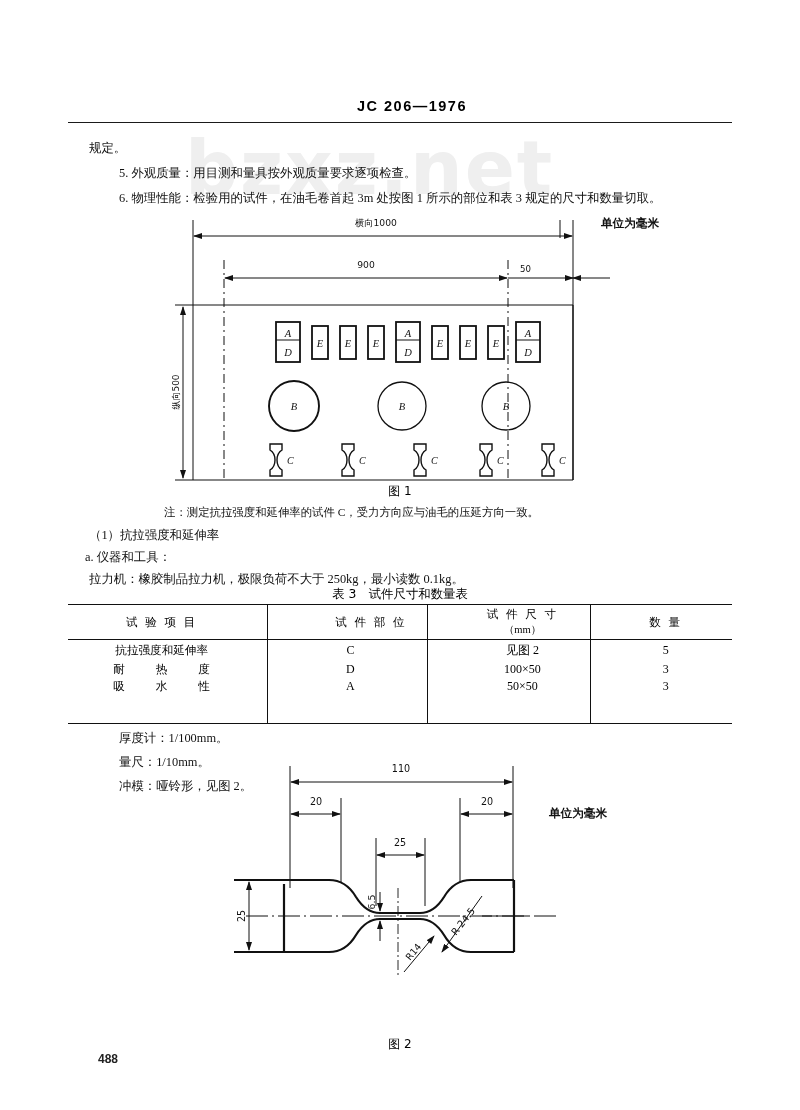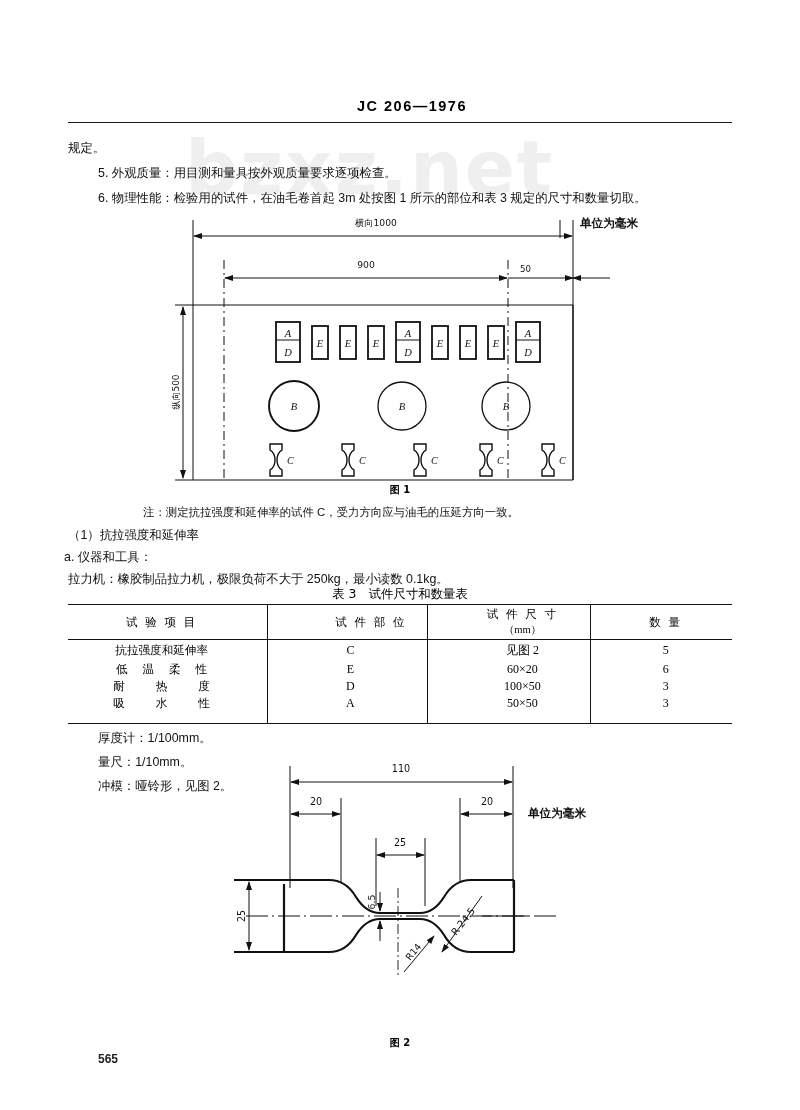--- a/index.html
+++ b/index.html
@@ -25,22 +25,22 @@
     font-size:14.5px;font-weight:bold;letter-spacing:1.5px;padding-left:12px;
   }
   .header-rule{
     position:absolute;left:68px;top:122px;width:664px;height:0;
     border-top:1.6px solid #1a1a1a;
   }
 
   
   .txt{
     position:absolute;
-    font-family:Liberation Sans, sans-serif;
-    font-size:12.4px;color:#111;white-space:nowrap;
+    font-family:Liberation Serif, serif;
+    font-size:12.4px;color:#111;white-space:nowrap;margin-left:21px;
   }
   .small{font-size:11.4px;}
 
   
   .fig1{position:absolute;left:170px;top:212px;width:470px;height:275px;}
   .fig1 svg{display:block;}
 
   
   .tbl-caption{
     position:absolute;left:0;top:586px;width:800px;text-align:center;
@@ -79,22 +79,21 @@
   .vrule{position:absolute;width:0;border-left:1px solid #111;}
 
   
   .fig2{position:absolute;left:228px;top:756px;width:360px;height:240px;}
   .fig2 svg{display:block;}
 
   
   .fig-caption{
     position:absolute;text-align:center;
     font-family:"DejaVu Sans","Liberation Sans",sans-serif;
-    font-size:10px;
-    font-weight:bold;
+    font-size:12px;
   }
   .page-num{
     position:absolute;left:98px;top:1052px;
     font-family:"Liberation Sans","DejaVu Sans",sans-serif;
     font-size:12px;font-weight:bold;color:#222;
   }
 </style>
 </head>
 <body>
 
@@ -240,26 +239,20 @@
       </tr>
     </thead>
     <tbody>
       <tr>
         <td class="item">抗拉强度和延伸率</td>
         <td>C</td>
         <td>见图 2</td>
         <td>5</td>
       </tr>
       <tr>
-        <td class="item spread">低 温 柔 性</td>
-        <td>E</td>
-        <td>60×20</td>
-        <td>6</td>
-      </tr>
-      <tr>
         <td class="item" style="letter-spacing:14px;padding-left:14px;">耐 热 度</td>
         <td>D</td>
         <td>100×50</td>
         <td>3</td>
       </tr>
       <tr>
         <td class="item" style="letter-spacing:14px;padding-left:14px;">吸 水 性</td>
         <td>A</td>
         <td>50×50</td>
         <td>3</td>
@@ -329,15 +322,15 @@
       <line x1="214" y1="196" x2="254" y2="140" stroke="#111" stroke-width="1" marker-start="url(#ar2S)"></line>
       <text x="228" y="180" font-family="'DejaVu Sans','Liberation Sans',sans-serif" font-size="9.8" fill="#111" transform="rotate(-52 228 180)">R 24.5</text>
       <line x1="254" y1="160" x2="300" y2="160" stroke="#111" stroke-width="1"></line>
     </svg>
   </div>
 
   <div class="txt" style="left:528px;top:806px;font-weight:bold;font-size:11.6px;">单位为毫米</div>
 
   <div class="fig-caption" style="left:0;top:1036px;width:800px;">图 2</div>
 
-  <div class="page-num">565</div>
+  <div class="page-num">488</div>
 
 </div>
 
 </body></html>

